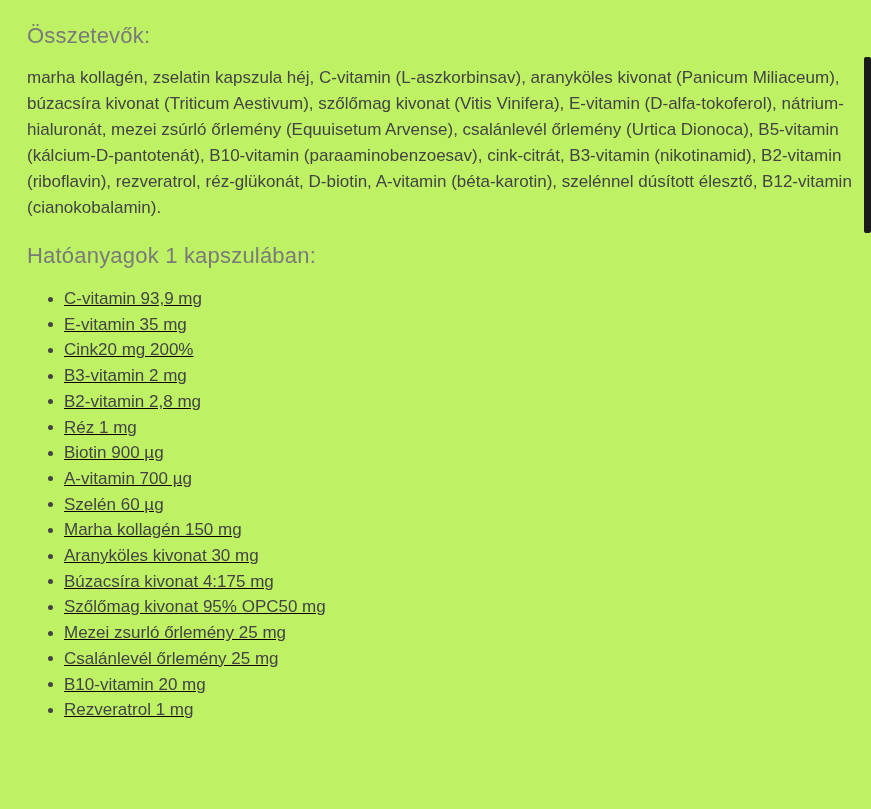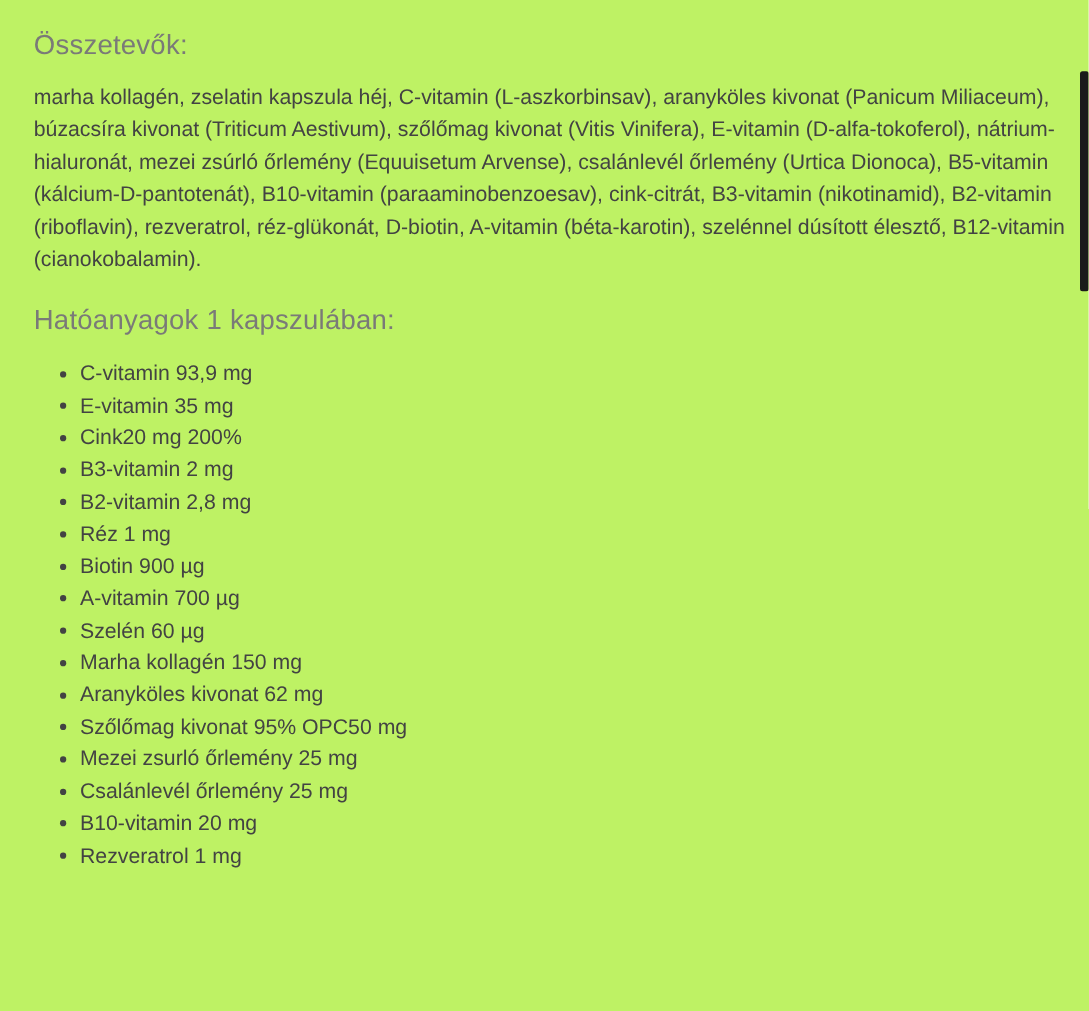--- a/index.html
+++ b/index.html
@@ -34,20 +34,21 @@
     line-height: 26px;
     color: #434343;
   }
   h2.section-heading.second {
     margin-top: 20px;
   }
   ul.actives-list {
     margin: 16px 0 0 21px;
     padding: 0;
     list-style: none;
+    text-decoration: underline;
   }
   ul.actives-list li {
     position: relative;
     padding-left: 16px;
     font-size: 17px;
     line-height: 25.7px;
     color: #434343;
   }
   ul.actives-list li::before {
     content: "";
@@ -97,22 +98,23 @@
 
         <li>Biotin 900 µg</li>
 
         <li>A-vitamin 700 µg</li>
 
         <li>Szelén 60 µg</li>
 
 
         <li>Marha kollagén 150 mg</li>
 
-        <li>Aranyköles kivonat 62 mg</li>
+        <li>Aranyköles kivonat 30 mg</li>
 
+        <li>Búzacsíra kivonat 4:175 mg</li>
 
         <li>Szőlőmag kivonat 95% OPC50 mg</li>
 
 
         <li>Mezei zsurló őrlemény 25 mg</li>
 
         <li>Csalánlevél őrlemény 25 mg</li>
 
         <li>B10-vitamin 20 mg</li>
 

